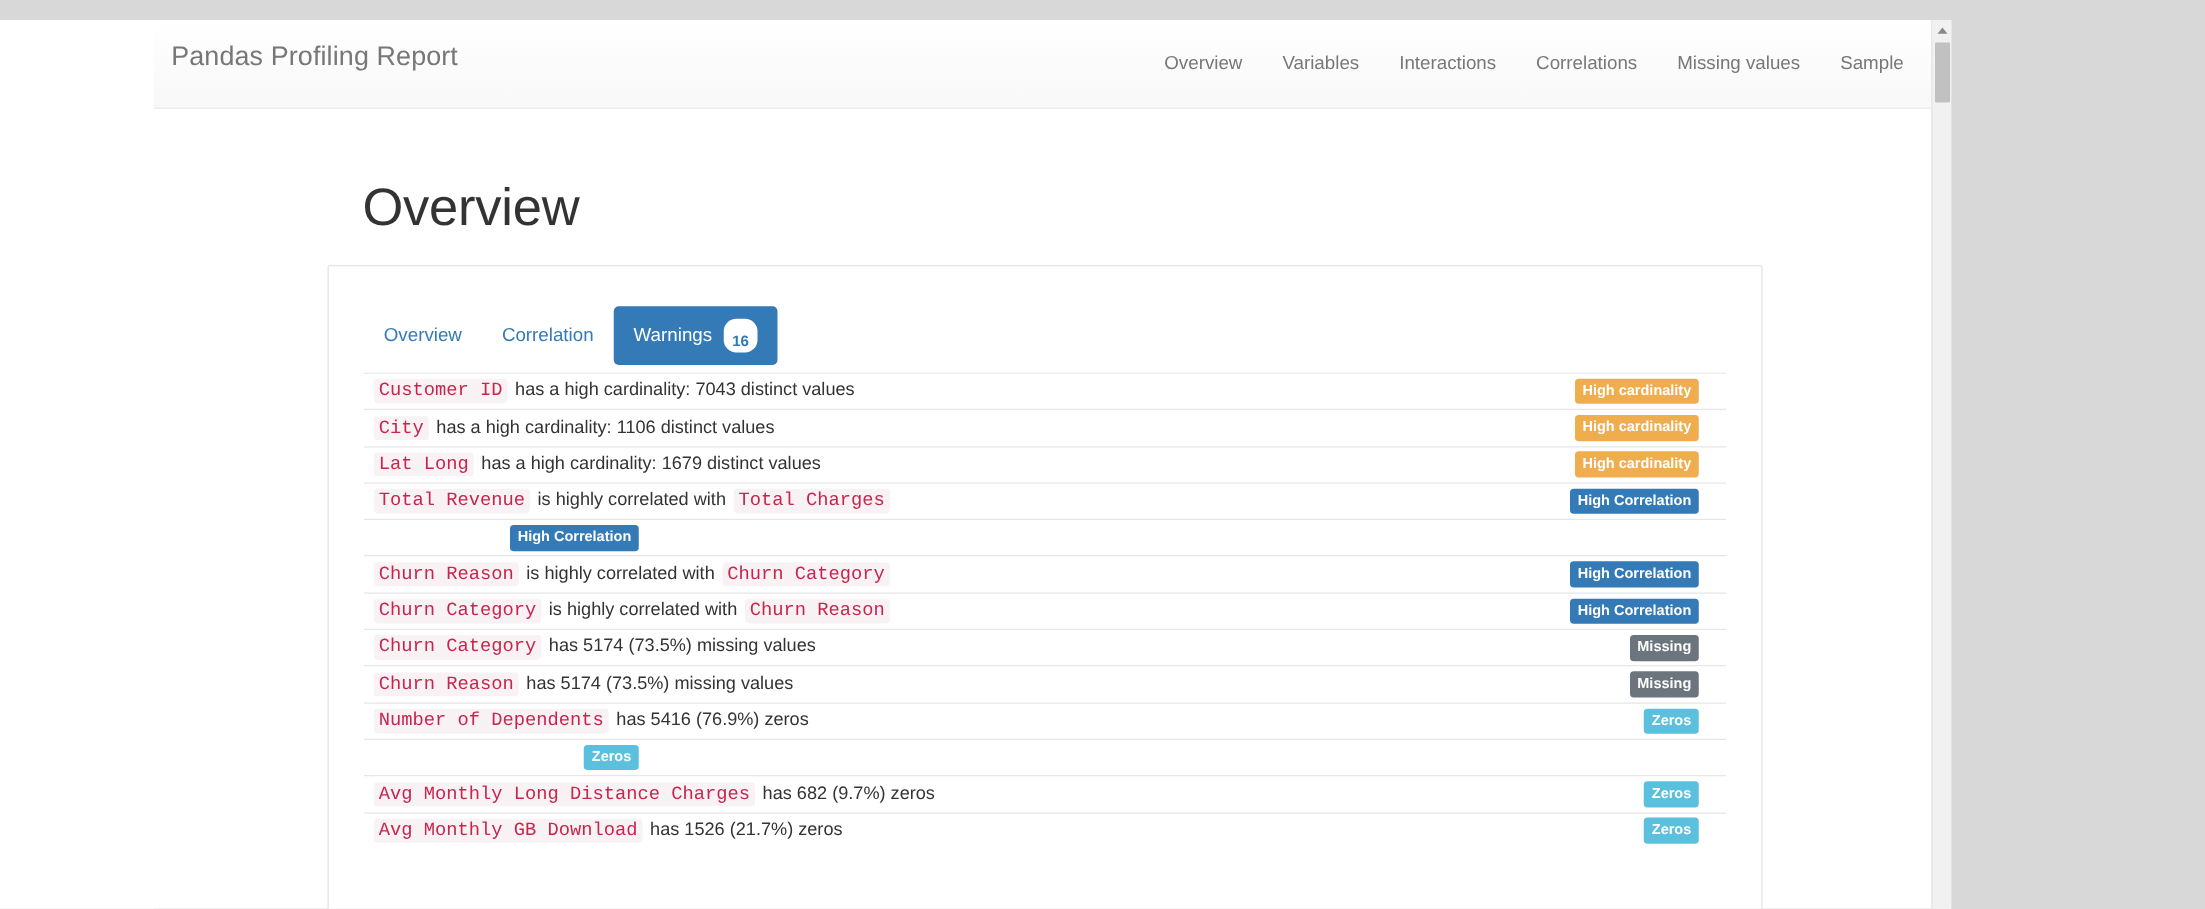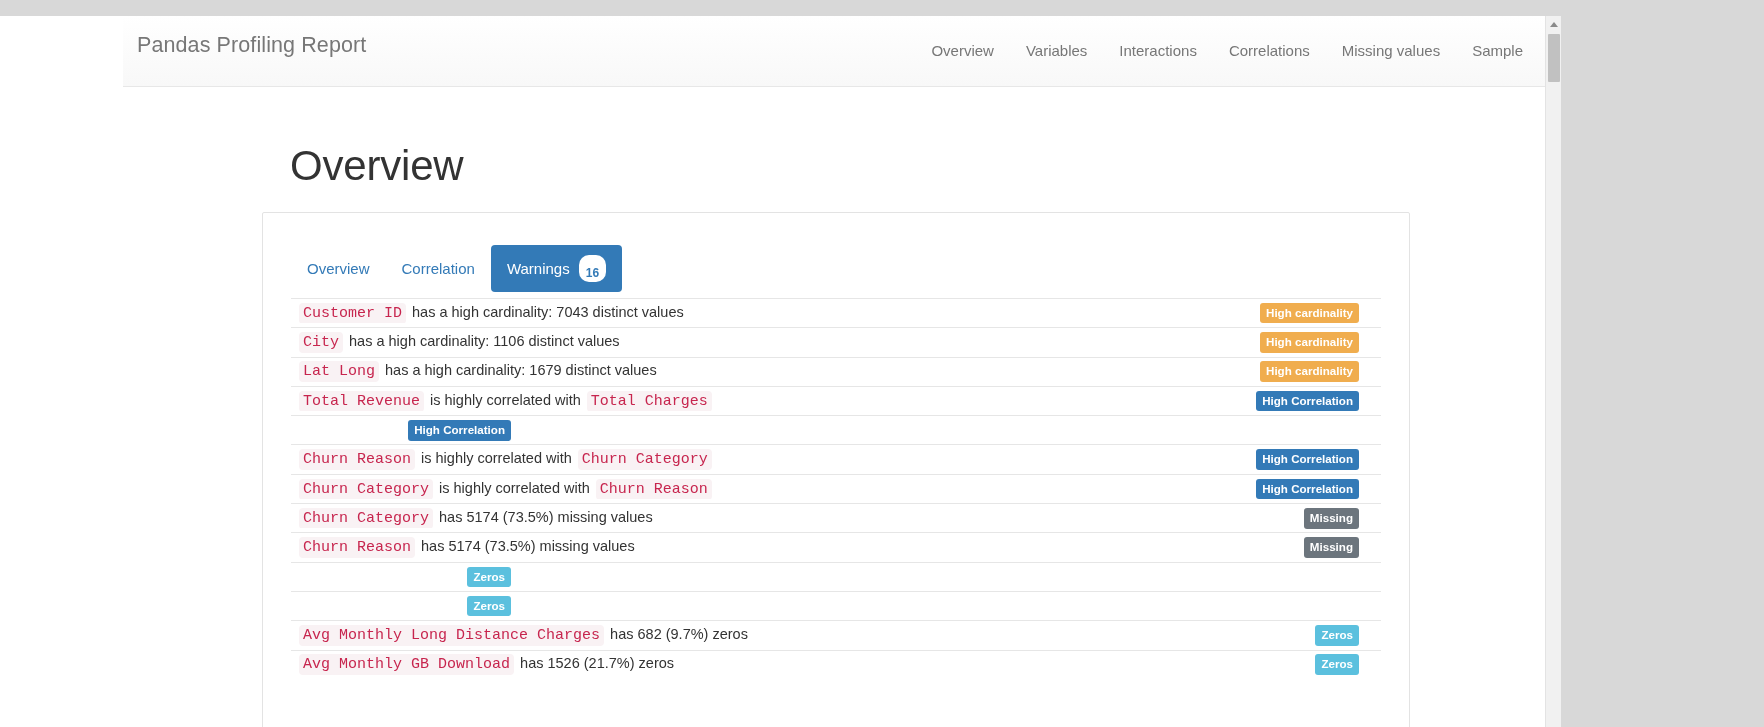--- a/index.html
+++ b/index.html
@@ -304,20 +304,21 @@
             </div>
             <div class="warning-row">
               <div class="warning-text"><code class="code-chip">Churn Category</code><span class="mid-text"> has 5174 (73.5%) missing values</span></div>
               <div class="label-cell"><span class="w-label secondary">Missing</span></div>
             </div>
             <div class="warning-row">
               <div class="warning-text"><code class="code-chip">Churn Reason</code><span class="mid-text"> has 5174 (73.5%) missing values</span></div>
               <div class="label-cell"><span class="w-label secondary">Missing</span></div>
             </div>
             <div class="warning-row">
+              <div class="warning-text"><code class="code-chip">Number of Dependents</code><span class="mid-text"> has 5416 (76.9%) zeros</span></div>
               <div class="label-cell"><span class="w-label info">Zeros</span></div>
             </div>
             <div class="warning-row">
               <div class="label-cell"><span class="w-label info">Zeros</span></div>
             </div>
             <div class="warning-row">
               <div class="warning-text"><code class="code-chip">Avg Monthly Long Distance Charges</code><span class="mid-text"> has 682 (9.7%) zeros</span></div>
               <div class="label-cell"><span class="w-label info">Zeros</span></div>
             </div>
             <div class="warning-row">

